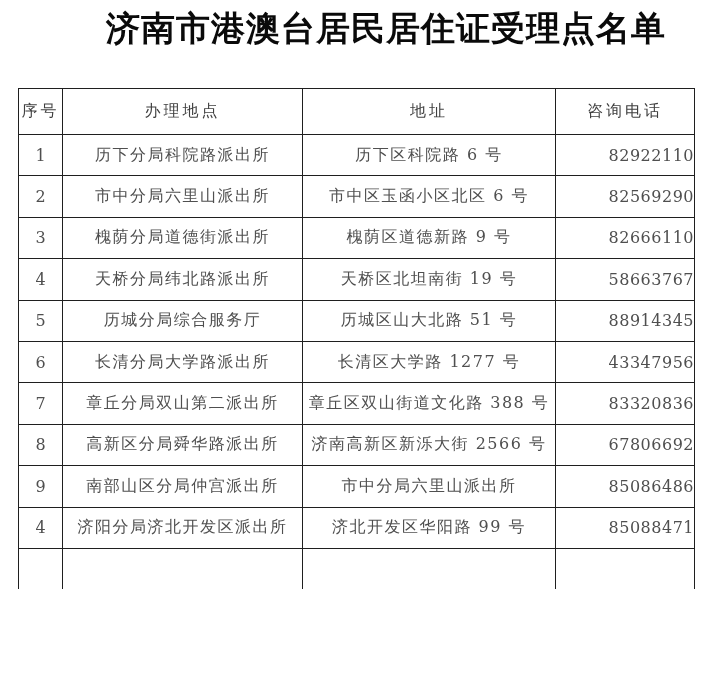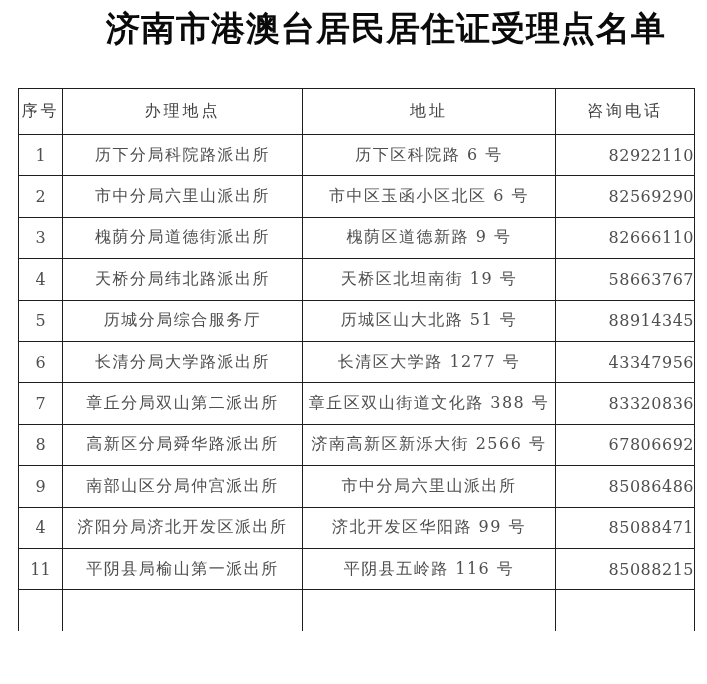--- a/index.html
+++ b/index.html
@@ -172,26 +172,20 @@
     <td class="cell-phone">85086486</td>
   </tr>
 
   <tr class="data-row">
     <td class="cell-no">4</td>
     <td class="cell-loc">济阳分局济北开发区派出所</td>
     <td class="cell-addr">济北开发区华阳路 99 号</td>
     <td class="cell-phone">85088471</td>
   </tr>
 
-  <tr class="data-row">
-    <td class="cell-no">11</td>
-    <td class="cell-loc">平阴县局榆山第一派出所</td>
-    <td class="cell-addr">平阴县五岭路 116 号</td>
-    <td class="cell-phone">85088215</td>
-  </tr>
 
 
 </tbody>
       <tbody>
         <tr class="partial-row">
           <td class="cell-no"></td>
           <td class="cell-loc"></td>
           <td class="cell-addr"></td>
           <td class="cell-phone"></td>
         </tr>

